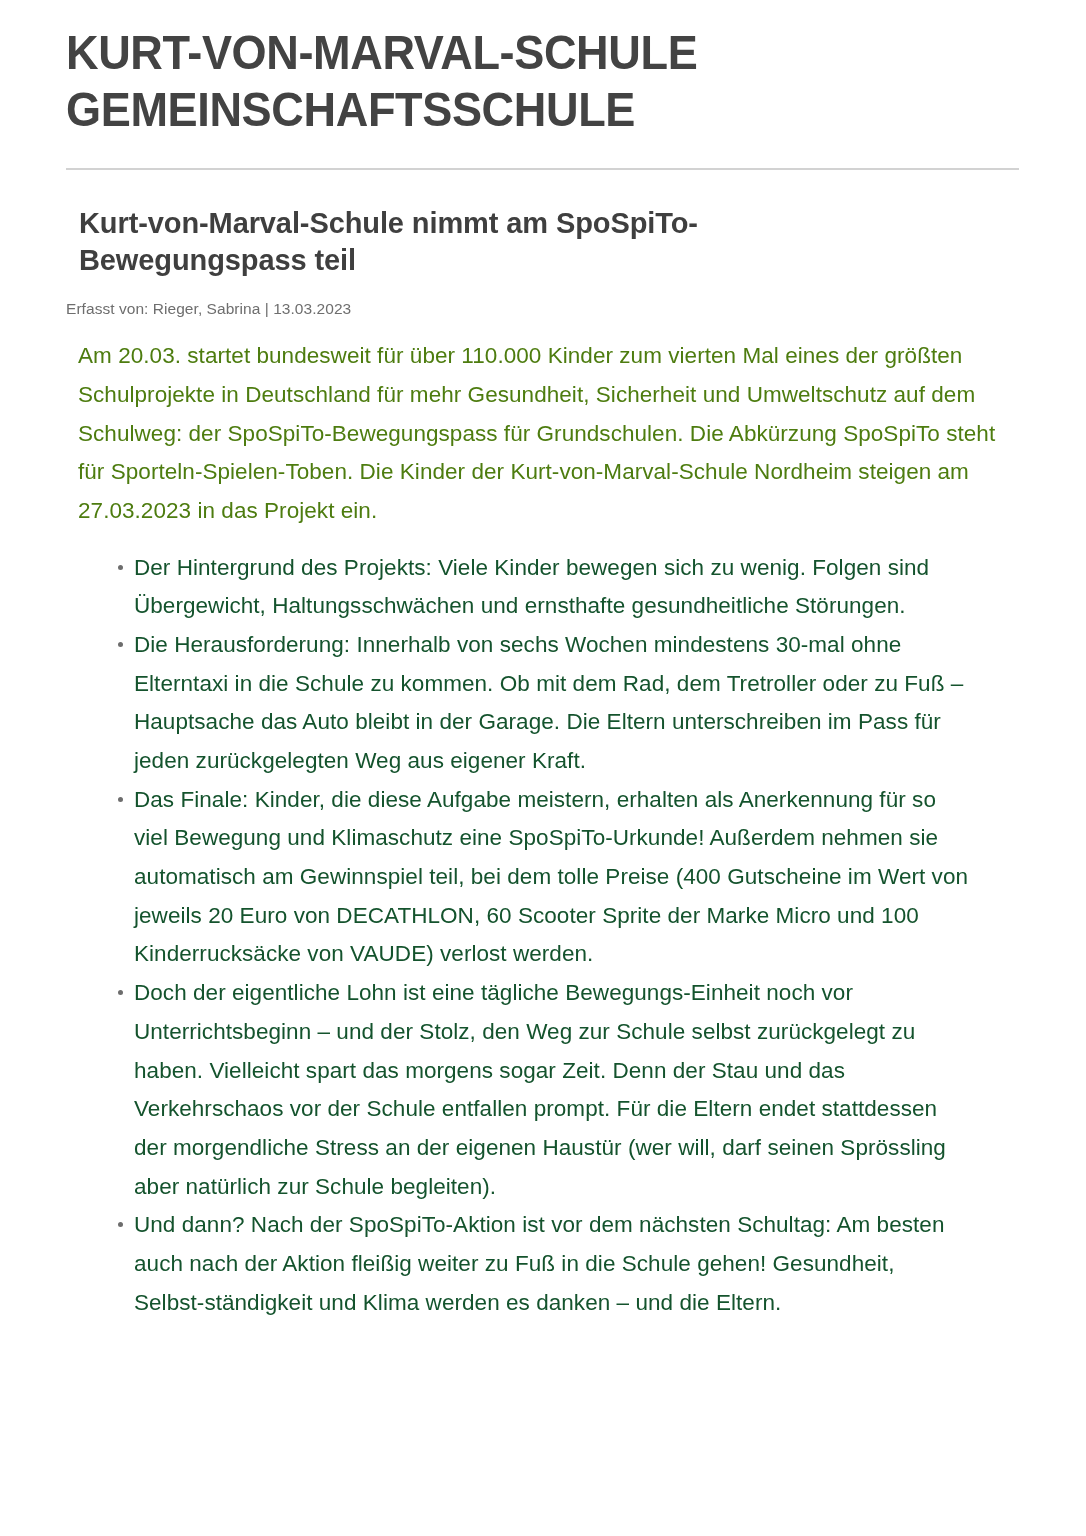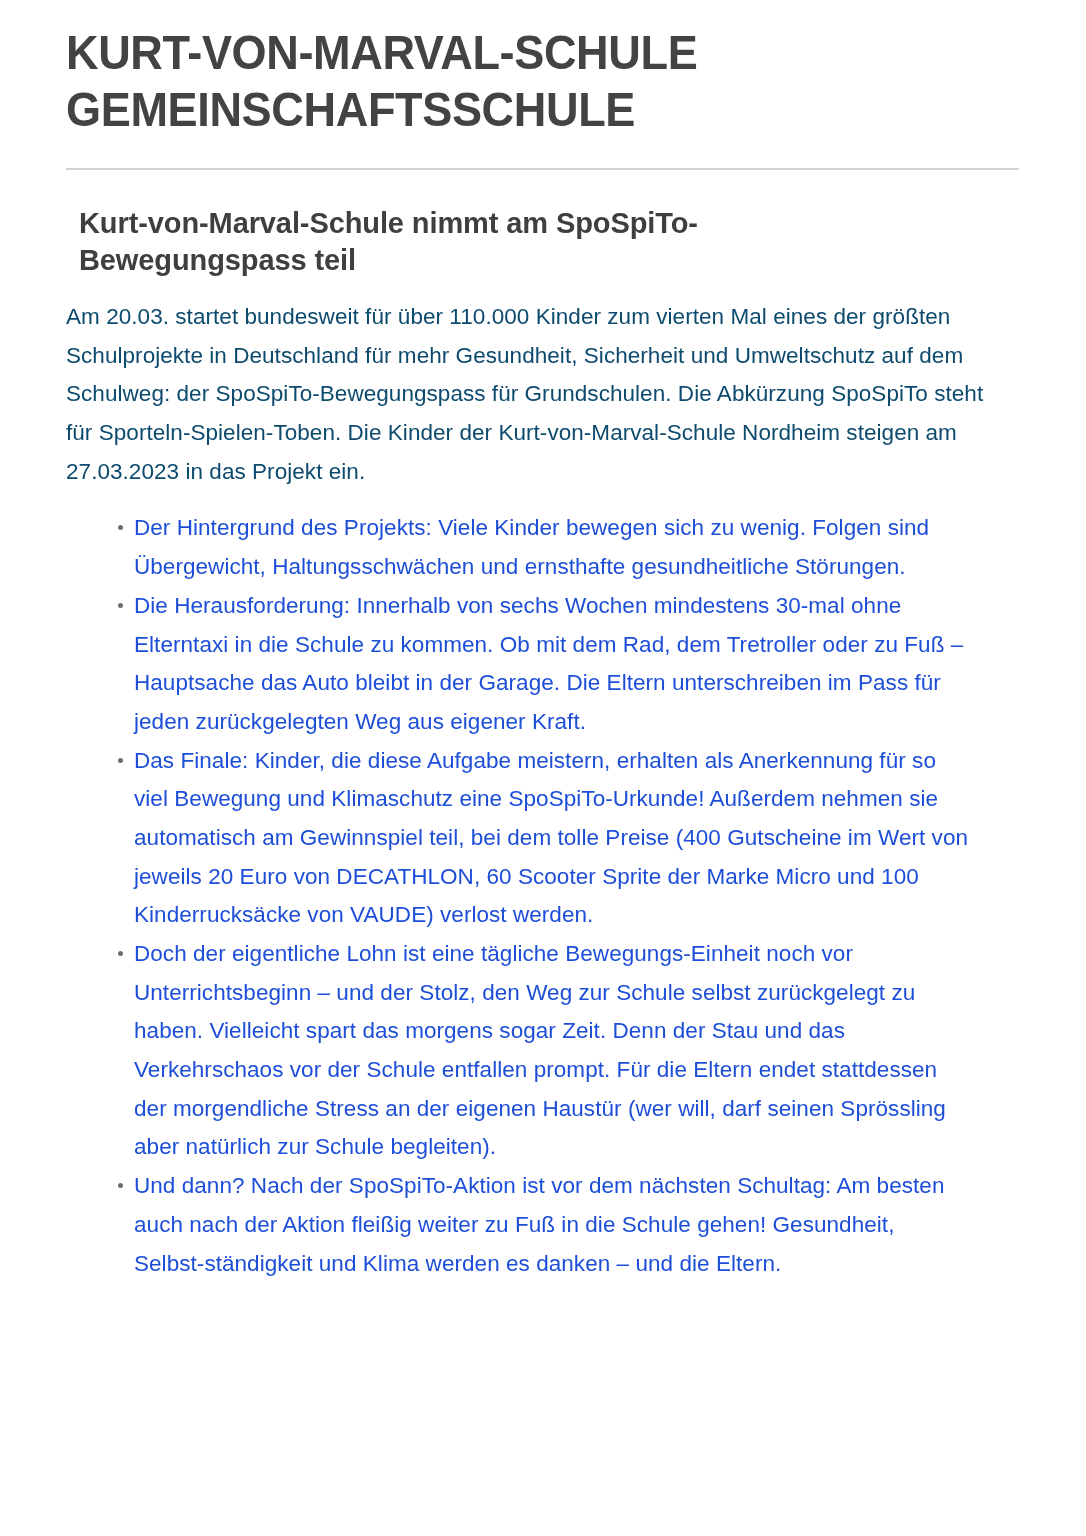--- a/index.html
+++ b/index.html
@@ -65,42 +65,42 @@
   }
   .article-byline {
     margin: 19px 0 0 0;
     font-size: 15.5px;
     line-height: 1.3;
     color: #6e6e6e;
     letter-spacing: 0.05px;
   }
 
   .article-intro {
-    margin: 18px 0 0 0;
+    margin: 18px 0 0 12px;
     font-size: 22.5px;
     line-height: 1.72;
-    color: #0c4a6e;
+    color: #4d7c0f;
     max-width: 940px;
     letter-spacing: 0.05px;
   }
 
   
   .article-list {
     margin: 18px 0 0 0;
     padding: 0;
     list-style: none;
     max-width: 905px;
   }
   .article-list-item {
     position: relative;
     margin: 0 0 0 52px;
     padding-left: 16px;
     font-size: 22.5px;
     line-height: 1.72;
-    color: #1d4ed8;
+    color: #14532d;
     letter-spacing: 0.05px;
   }
   .article-list-item::before {
     content: "";
     position: absolute;
     left: 0;
     top: 16px;
     width: 5px;
     height: 5px;
     border-radius: 50%;
@@ -115,20 +115,21 @@
   <header class="masthead">
     <h1 class="masthead-title">KURT-VON-MARVAL-SCHULE
 GEMEINSCHAFTSSCHULE</h1>
     <hr class="masthead-divider">
   </header>
 
   <article class="article">
 
     <h2 class="article-title">Kurt-von-Marval-Schule nimmt am SpoSpiTo-Bewegungspass teil</h2>
 
+    <p class="article-byline">Erfasst von: Rieger, Sabrina | 13.03.2023</p>
 
     <p class="article-intro">Am 20.03. startet bundesweit für über 110.000 Kinder zum vierten Mal eines der größten Schulprojekte in Deutschland für mehr Gesundheit, Sicherheit und Umweltschutz auf dem Schulweg: der SpoSpiTo-Bewegungspass für Grundschulen. Die Abkürzung SpoSpiTo steht für Sporteln-Spielen-Toben. Die Kinder der Kurt-von-Marval-Schule Nordheim steigen am 27.03.2023 in das Projekt ein.</p>
 
     <ul class="article-list">
       <li class="article-list-item">Der Hintergrund des Projekts: Viele Kinder bewegen sich zu wenig. Folgen sind Übergewicht, Haltungsschwächen und ernsthafte gesundheitliche Störungen.</li>
       <li class="article-list-item">Die Herausforderung: Innerhalb von sechs Wochen mindestens 30-mal ohne Elterntaxi in die Schule zu kommen. Ob mit dem Rad, dem Tretroller oder zu Fuß – Hauptsache das Auto bleibt in der Garage. Die Eltern unterschreiben im Pass für jeden zurückgelegten Weg aus eigener Kraft.</li>
       <li class="article-list-item">Das Finale: Kinder, die diese Aufgabe meistern, erhalten als Anerkennung für so viel Bewegung und Klimaschutz eine SpoSpiTo-Urkunde! Außerdem nehmen sie automatisch am Gewinnspiel teil, bei dem tolle Preise (400 Gutscheine im Wert von jeweils 20 Euro von DECATHLON, 60 Scooter Sprite der Marke Micro und 100 Kinderrucksäcke von VAUDE) verlost werden.</li>
       <li class="article-list-item">Doch der eigentliche Lohn ist eine tägliche Bewegungs-Einheit noch vor Unterrichtsbeginn – und der Stolz, den Weg zur Schule selbst zurückgelegt zu haben. Vielleicht spart das morgens sogar Zeit. Denn der Stau und das Verkehrschaos vor der Schule entfallen prompt. Für die Eltern endet stattdessen der morgendliche Stress an der eigenen Haustür (wer will, darf seinen Sprössling aber natürlich zur Schule begleiten).</li>
       <li class="article-list-item">Und dann? Nach der SpoSpiTo-Aktion ist vor dem nächsten Schultag: Am besten auch nach der Aktion fleißig weiter zu Fuß in die Schule gehen! Gesundheit, Selbst-ständigkeit und Klima werden es danken – und die Eltern.</li>
     </ul>

